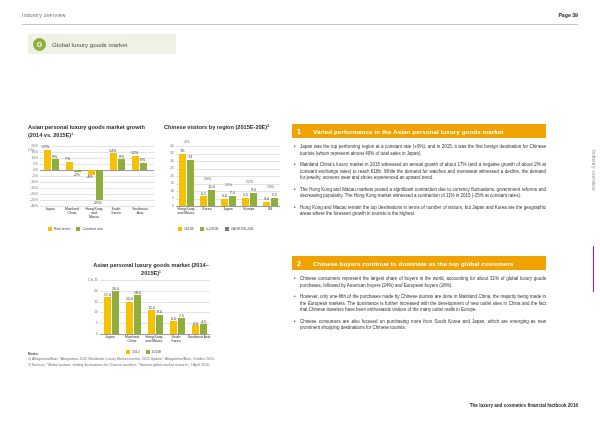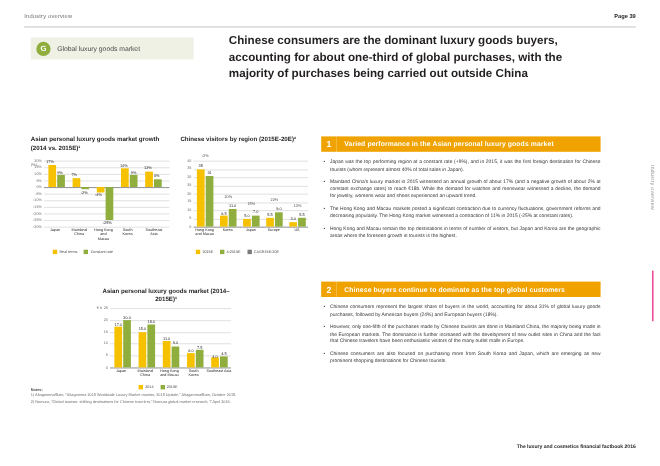--- a/index.html
+++ b/index.html
@@ -128,21 +128,20 @@
   <div class="rail">
     <div class="vtext">Industry overview</div>
     <div class="pinkline"></div>
   </div>
 
   <div class="chip">
     <div class="letter">G</div>
     <div class="chiptext">Global luxury goods market</div>
   </div>
 
-  <div class="headline">Chinese consumers are the dominant luxury goods buyers, accounting for about one-third of global purchases, with the majority of purchases being carried out outside China</div>
 
   <div class="chartbox" style="left:28px; top:124px; width:128px; height:94px;">
     <div class="chart-title" style="position:absolute; left:0; top:0; width:126px;">Asian personal luxury goods market growth (2014 vs. 2015E)¹</div>
     <div class="axis-label-y" style="left:0; top:24px;">(%)</div>
 
     <div class="plot" style="left:12px; top:22px; width:114px; height:60px;">
       <div class="gridline" style="top:0;"></div>
       <div class="gridline" style="top:6px;"></div>
       <div class="gridline" style="top:12px;"></div>
       <div class="gridline" style="top:18px;"></div>

